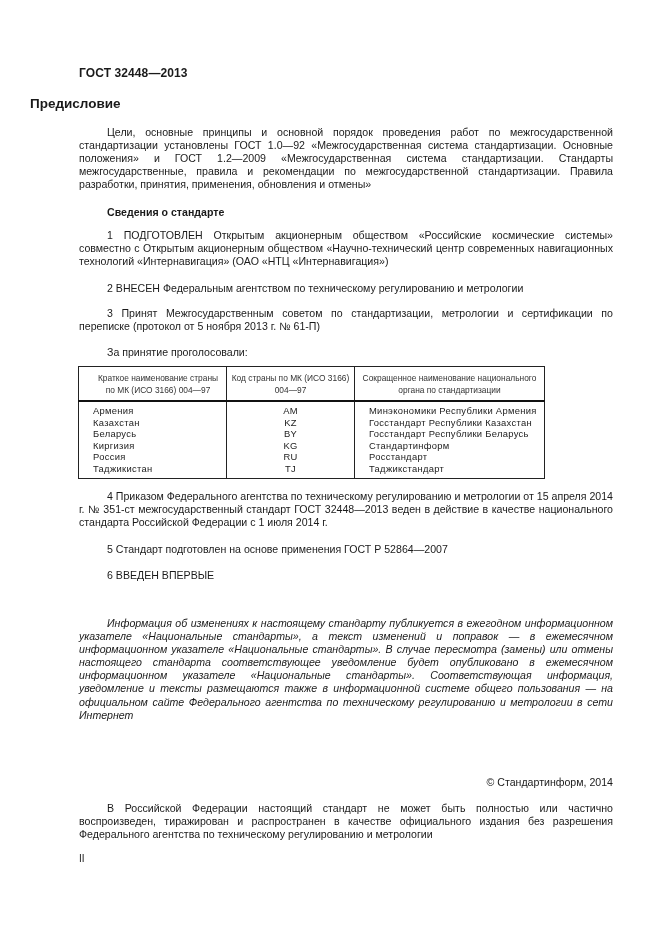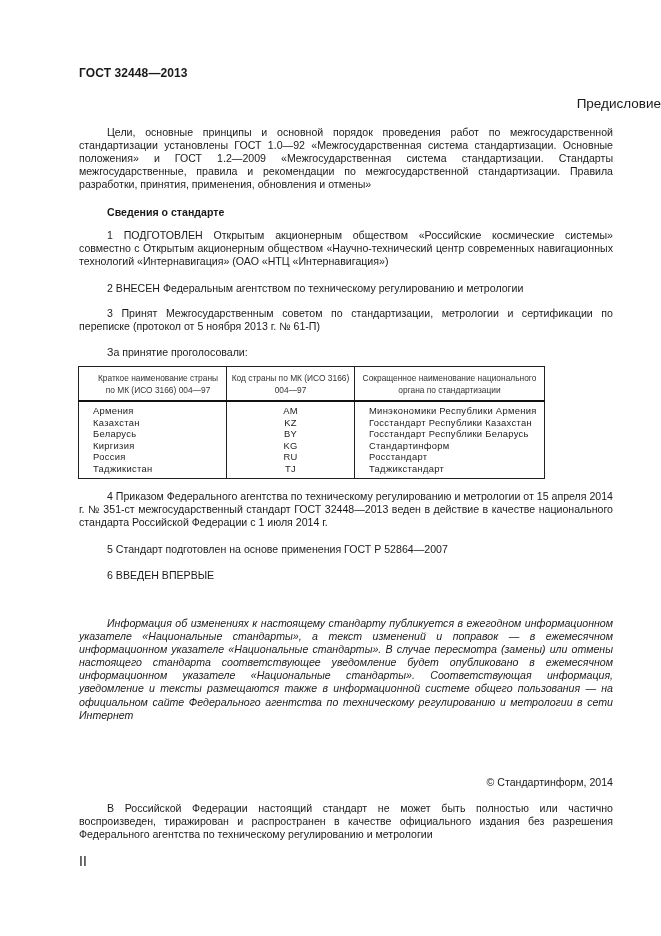--- a/index.html
+++ b/index.html
@@ -7,38 +7,38 @@
       width: 661px; height: 936px; position: relative; overflow: hidden;
       font-family: "Liberation Sans", sans-serif; color: #1a1a1a;
     }
     .page { position: absolute; left: 0; top: 0; width: 661px; height: 936px; }
     .doc-code {
       position: absolute; left: 79px; top: 66px;
       font-size: 12px; font-weight: bold; letter-spacing: 0.1px;
     }
     .title {
       position: absolute; left: 0; width: 661px; top: 96px;
-      text-align: right; font-size: 13.5px; font-weight: normal; padding-left: 30px; box-sizing: border-box;
+      text-align: left; font-size: 13.5px; font-weight: bold; padding-left: 30px; box-sizing: border-box;
     }
     .para {
       position: absolute; left: 79px; width: 534px;
       font-size: 10.6px; line-height: 13.1px; text-align: justify;
       text-indent: 28px; margin: 0;
     }
     .subhead {
       position: absolute; left: 107px; top: 206px;
       font-size: 10.6px; font-weight: bold;
     }
     .italic { font-style: italic; }
     .copyright {
       position: absolute; right: 48px; top: 776px;
       font-size: 10.6px;
     }
     .page-num {
-      position: absolute; left: 79px; top: 853px; font-size: 14px;
+      position: absolute; left: 79px; top: 853px; font-size: 10px;
     }
     table.vote {
       position: absolute; left: 78px; top: 366px; width: 467px;
       border-collapse: collapse; font-size: 9.4px; color: #222;
     }
     table.vote th {
       font-weight: normal; font-size: 8.4px; color: #333;
       border: 1px solid #222; border-bottom: 2px solid #111;
       padding: 4px 3px; line-height: 12px; text-align: center; height: 25px;
     }

